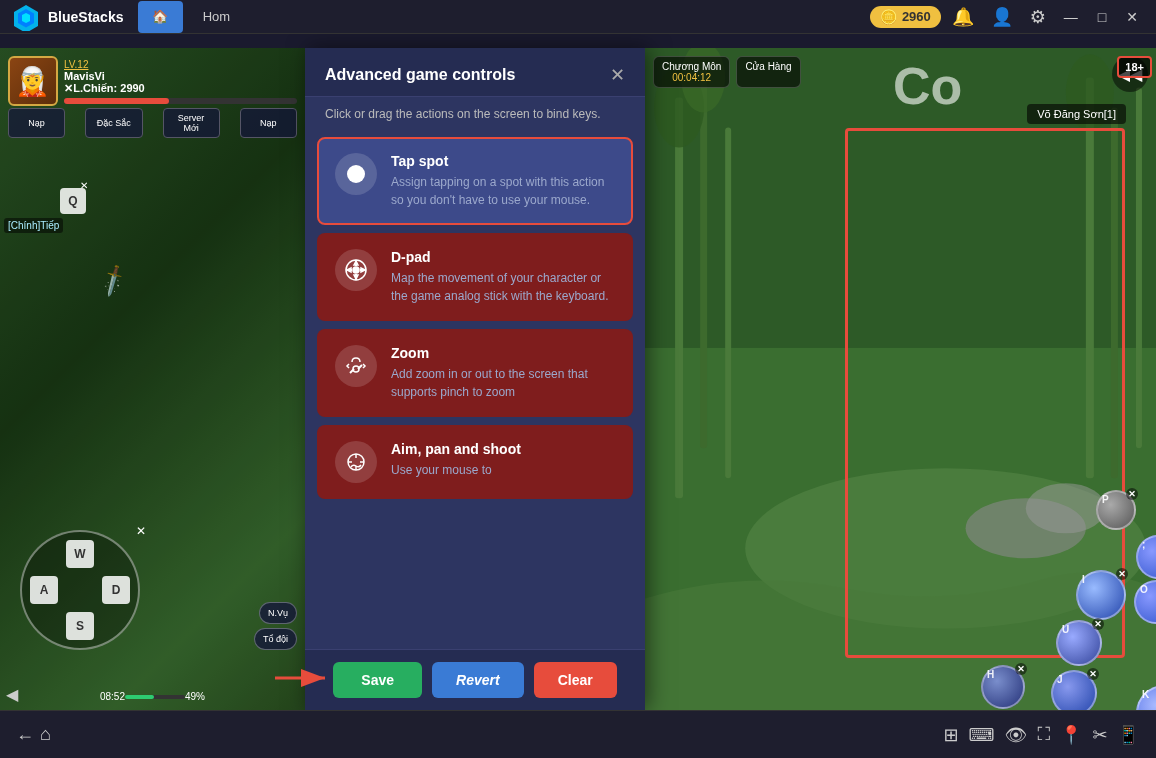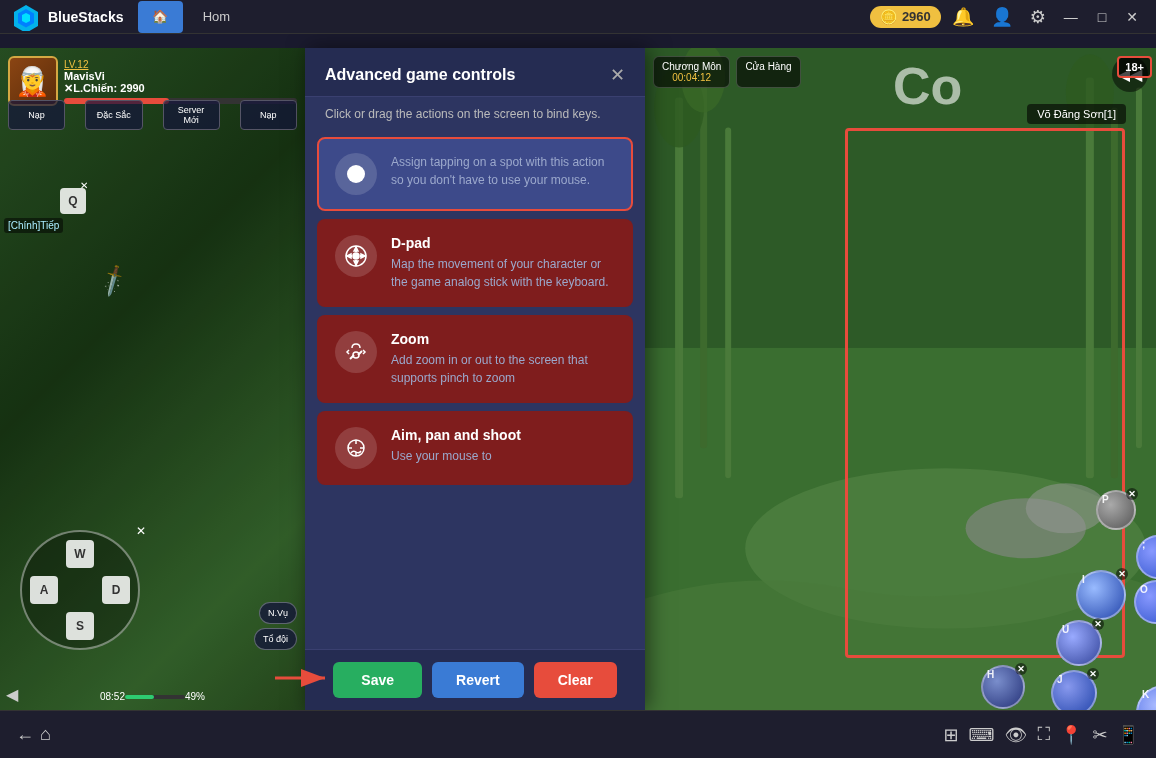--- a/index.html
+++ b/index.html
@@ -54,21 +54,21 @@
     .avatar-box { width: 50px; height: 50px; border-radius: 6px; background: linear-gradient(135deg, #8b4513, #5c2d0a); border: 2px solid #d4a843; overflow: hidden; display: flex; align-items: center; justify-content: center; }
     .avatar-img { font-size: 28px; }
     .hud-info { flex: 1; }
     .hud-name { color: #fff; font-size: 11px; font-weight: 600; }
     .hud-level { color: #f0c040; font-size: 10px; text-decoration: underline; }
     .hud-hp { width: 100%; height: 6px; background: #333; border-radius: 3px; margin-top: 3px; }
     .hud-hp-fill { height: 100%; background: #e74c3c; border-radius: 3px; width: 45%; }
 
     
     .items-row {
-      position: absolute; top: 52px; left: 8px; right: 8px;
+      position: absolute; top: 60px; left: 8px; right: 8px;
       display: flex; gap: 20px;
     }
     .item-btn { background: rgba(20,20,60,0.7); border: 1px solid #556; border-radius: 4px; color: #fff; font-size: 9px; padding: 4px 6px; cursor: pointer; text-align: center; flex: 1; }
 
     
     .dpad-container {
       position: absolute; bottom: 60px; left: 20px;
       width: 120px; height: 120px;
     }
     .dpad-circle { width: 120px; height: 120px; border-radius: 50%; border: 2px solid rgba(255,255,255,0.4); background: rgba(0,0,0,0.3); position: relative; }
@@ -140,21 +140,21 @@
     .card-info { flex: 1; }
     .card-title { color: #fff; font-size: 14px; font-weight: 700; margin-bottom: 4px; }
     .card-desc { color: #9ba8cc; font-size: 12px; line-height: 1.5; }
 
     
     .dialog-footer {
       padding: 12px 16px; display: flex; gap: 10px; justify-content: center;
       background: #252c52; border-top: 1px solid #3a4070;
     }
     .btn-save { background: #27ae60; color: #fff; border: none; border-radius: 6px; padding: 10px 28px; font-size: 14px; font-weight: 700; cursor: pointer; }
-    .btn-revert { background: #3a7bd5; color: #fff; border: none; border-radius: 6px; padding: 10px 24px; font-size: 14px; font-weight: 600; cursor: pointer; }
+    .btn-revert { background: #3a7bd5; color: #fff; border: none; border-radius: 6px; padding: 10px 24px; font-size: 14px; font-weight: 600; cursor: pointer; font-style: italic; }
     .btn-clear { background: #e74c3c; color: #fff; border: none; border-radius: 6px; padding: 10px 24px; font-size: 14px; font-weight: 600; cursor: pointer; }
 
     
     .game-right {
       flex: 1; height: 100%; position: relative; overflow: hidden;
       background: linear-gradient(135deg, #1a3a15 0%, #2d5a27 50%, #3a6e30 100%);
     }
 
     
     .right-hud-top {
@@ -303,20 +303,21 @@
 
     <div class="dialog-body">
 
       <div class="control-card active">
         <div class="card-icon">
           <svg viewBox="0 0 24 24" fill="white">
             <circle cx="12" cy="12" r="9" fill="white"></circle>
           </svg>
         </div>
         <div class="card-info">
+          <div class="card-title">Tap spot</div>
           <div class="card-desc">Assign tapping on a spot with this action so you don't have to use your mouse.</div>
         </div>
       </div>
 
       <div class="control-card">
         <div class="card-icon">
           <svg viewBox="0 0 24 24" fill="none" stroke="white" stroke-width="1.5">
             <circle cx="12" cy="12" r="10" stroke="white" fill="none"></circle>
             <circle cx="12" cy="12" r="3" fill="white"></circle>
             <line x1="12" y1="2" x2="12" y2="8" stroke="white" stroke-width="2"></line>

